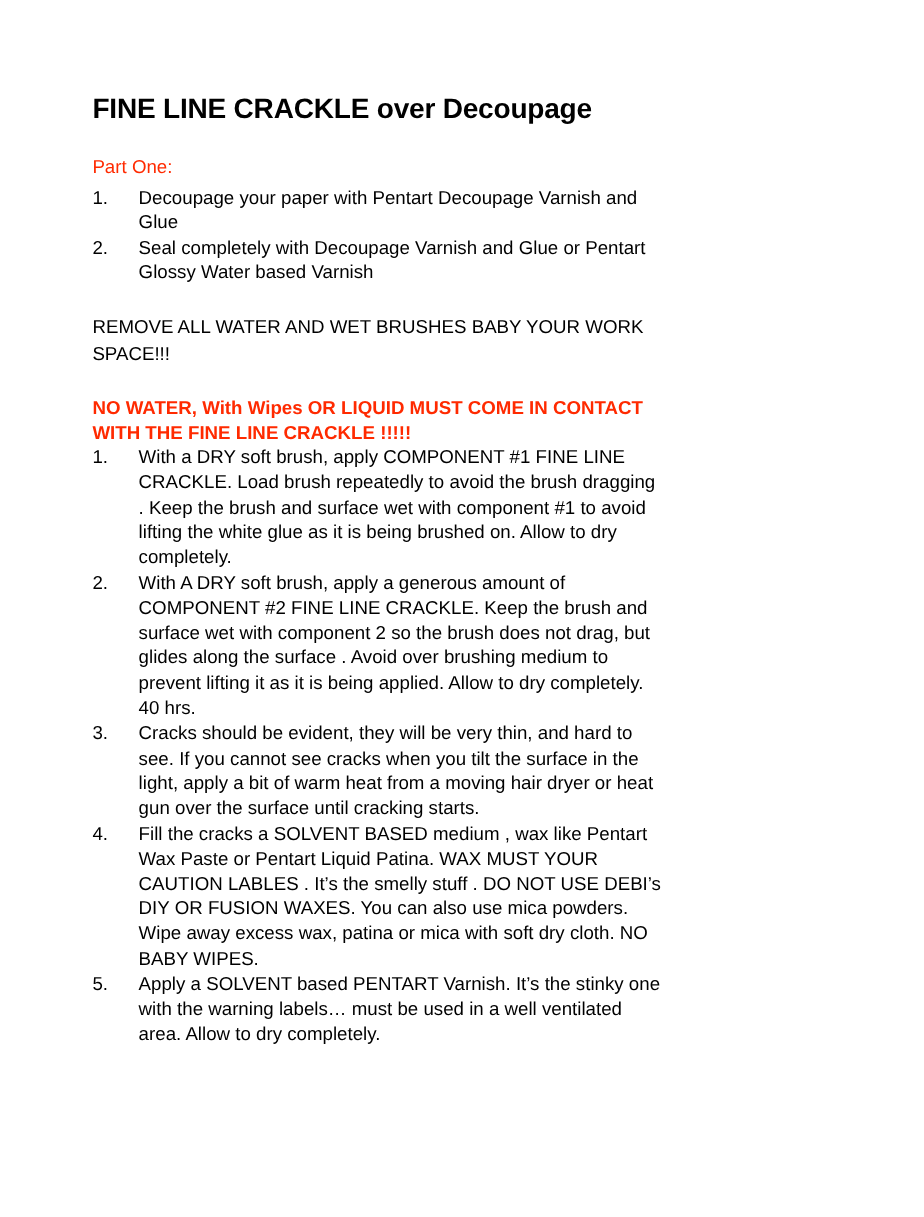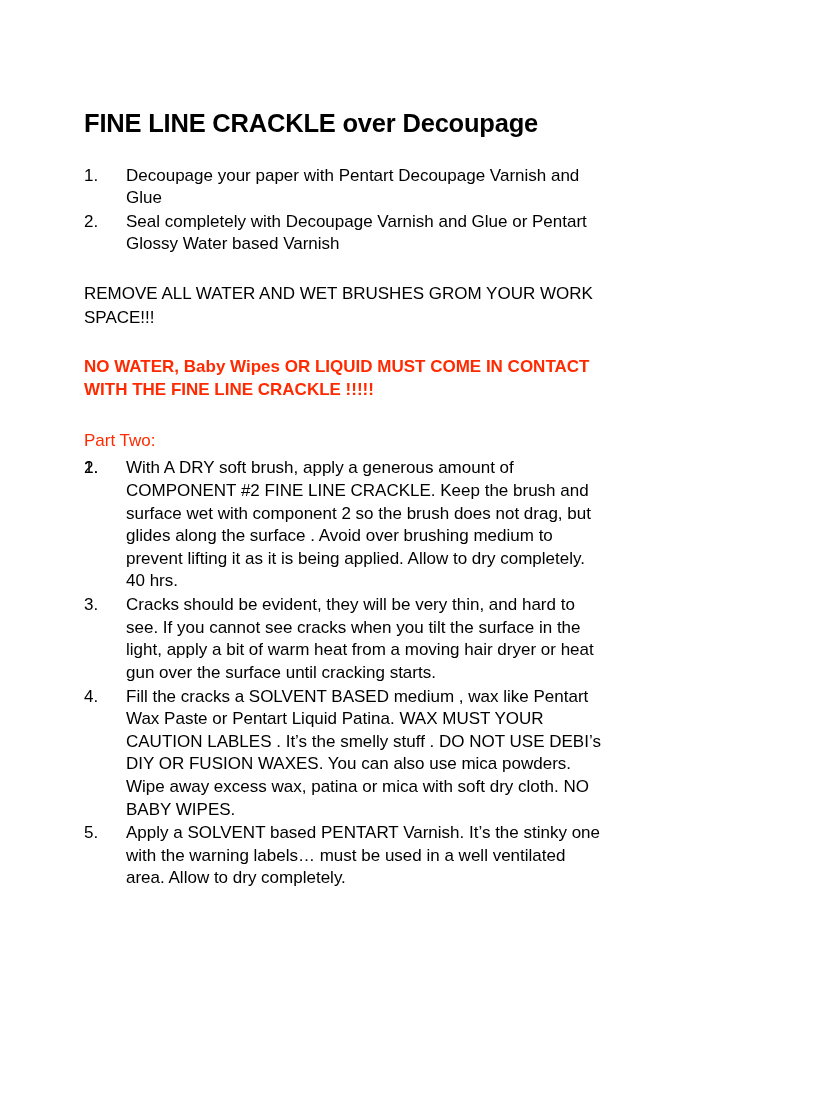--- a/index.html
+++ b/index.html
@@ -13,21 +13,21 @@
     font-family: "Liberation Sans", sans-serif;
     color: #000000;
     overflow: hidden;
   }
   .page {
     position: relative;
     width: 687px;
     height: 1106px;
     background: #ffffff;
     box-sizing: border-box;
-    padding: 108px 84px 0 84px;
+    padding: 84px 84px 0 84px;
   }
   .doc-title {
     font-size: 25.5px;
     font-weight: bold;
     letter-spacing: -0.2px;
     margin: 0 0 26px 0;
     line-height: 1.2;
   }
   .section-heading {
     color: #ff2a00;
@@ -72,41 +72,42 @@
   }
   .body-text { display: inline; }
 </style>
 </head>
 <body>
 
 <div class="page">
 
   <h1 class="doc-title">FINE LINE CRACKLE over Decoupage</h1>
 
+  <div class="section-heading">Part One:</div>
 
   <ol class="steps">
     <li>
       <span class="num">1.</span>
       <span class="body-text">Decoupage your paper with Pentart Decoupage Varnish and Glue</span>
     </li>
     <li>
       <span class="num">2.</span>
       <span class="body-text"> Seal completely with Decoupage Varnish and Glue or Pentart Glossy Water based Varnish</span>
     </li>
   </ol>
 
-  <p class="warning-plain">REMOVE ALL WATER AND  WET BRUSHES GROM YOUR WORK SPACE!!!</p>
+  <p class="warning-plain">REMOVE ALL WATER AND  WET BRUSHES BABY YOUR WORK SPACE!!!</p>
 
-  <p class="warning-red">NO WATER, Baby Wipes  OR LIQUID MUST COME IN CONTACT WITH THE FINE LINE CRACKLE !!!!!</p>
+  <p class="warning-red">NO WATER, With Wipes  OR LIQUID MUST COME IN CONTACT WITH THE FINE LINE CRACKLE !!!!!</p>
 
-  <div class="section-heading part-two-heading">Part Two:</div>
 
   <ol class="steps">
     <li>
       <span class="num">1.</span>
+      <span class="body-text">With a DRY soft brush, apply COMPONENT #1  FINE LINE CRACKLE. Load brush repeatedly to avoid the brush dragging . Keep the brush and surface wet with component #1 to avoid lifting the white glue as it is being brushed on. Allow to dry completely.</span>
     </li>
     <li>
       <span class="num">2.</span>
       <span class="body-text">With A DRY soft brush, apply a generous amount of COMPONENT #2 FINE LINE CRACKLE. Keep the brush and surface wet with component 2 so the brush does not drag, but glides along the surface . Avoid over brushing medium to prevent lifting it as it is being applied. Allow to dry completely. 40 hrs.</span>
     </li>
     <li>
       <span class="num">3.</span>
       <span class="body-text">Cracks should be evident, they will be very thin, and hard to see. If you cannot see cracks when you tilt the surface in the light, apply a bit of warm heat from a moving hair dryer or heat gun over the surface until cracking starts.</span>
     </li>
     <li>

